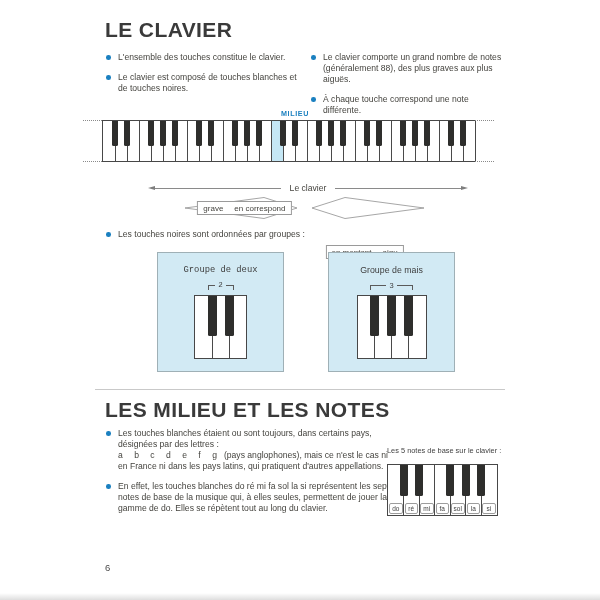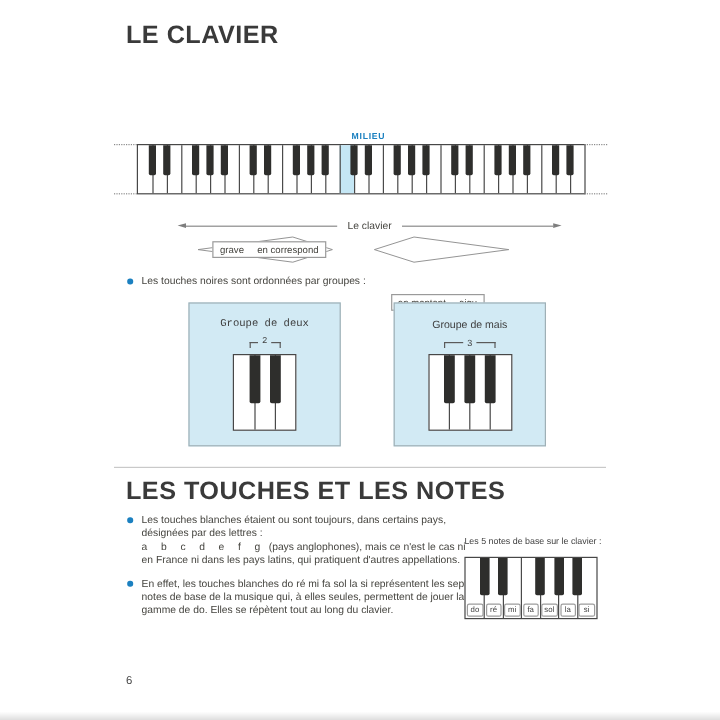--- a/index.html
+++ b/index.html
@@ -14,21 +14,21 @@
   .bcol{position:absolute;}
   #bcol-l1{left:105px;top:52px;width:196px;}
   #bcol-r1{left:310px;top:52px;width:199px;}
   .bullet{position:relative;padding-left:13px;margin-bottom:9px;
           font-size:8.6px;line-height:11px;color:#45443f;}
   .dot{position:absolute;left:1px;top:3px;width:4.6px;height:4.6px;border-radius:50%;
        background:#1b80c0;}
   .letters{word-spacing:9px;margin-right:7px;}
 
   
-  #fig{position:absolute;left:95px;top:109px;width:410px;height:64px;}
+  #fig{position:absolute;left:83px;top:109px;width:410px;height:64px;}
   .milieu{position:absolute;left:212px;top:0;transform:translateX(-50%);
           font-size:7.2px;font-weight:700;letter-spacing:0.6px;color:#1b80c0;}
   .kbd{position:relative;background:#fff;border:1px solid #474747;box-sizing:content-box;}
   #main-kbd{position:absolute;left:19px;top:11px;}
   .ksep{position:absolute;top:0;bottom:0;width:1px;background:#4a4a4a;}
   .bkey{position:absolute;top:0;background:#2e2e2c;border-radius:0 0 1.5px 1.5px;}
   .hl-key{position:absolute;top:0;bottom:0;background:#c5e7f5;}
   .klabel{position:absolute;bottom:1px;height:11px;background:#fff;border:1px solid #9c9c9c;
           border-radius:2px;font-size:6.5px;line-height:9.5px;text-align:center;
           color:#3f3f3f;box-sizing:border-box;}
@@ -40,21 +40,21 @@
   #span-arrow{position:absolute;left:148px;top:181px;width:320px;height:14px;
               display:flex;align-items:center;}
   .aline{flex:1;border-top:1px solid #8a8a8a;}
   .alabel{font-size:8.6px;color:#45443f;padding:0 9px;white-space:nowrap;}
   .ah{width:0;height:0;border-top:2.5px solid transparent;border-bottom:2.5px solid transparent;}
   .ah-l{border-right:7px solid #7e7e7e;}
   .ah-r{border-left:7px solid #7e7e7e;}
 
   
   .diamond{position:absolute;top:195px;width:114px;height:26px;}
-  #diam-l{left:164px;} #diam-r{left:311px;}
+  #diam-l{left:184px;} #diam-r{left:311px;}
   .diamond svg{position:absolute;left:0;top:0;}
   .dlabel{position:absolute;top:50%;transform:translate(-50%,-50%);
           background:#fff;border:1px solid #9a9a9a;padding:1.5px 5px;
           display:flex;gap:11px;white-space:nowrap;font-size:8px;color:#45443f;}
   #diam-l .dlabel{left:53%;} #diam-r .dlabel{left:47%;margin-top:44px;}
 
   #groups-intro{position:absolute;left:105px;top:229px;width:320px;}
 
   
   .gbox{position:absolute;top:252px;width:127px;height:120px;background:#d2eaf4;
@@ -80,21 +80,41 @@
   .bottom-shade{position:absolute;left:0;right:0;bottom:0;height:7px;
                 background:linear-gradient(to bottom,rgba(0,0,0,0),rgba(0,0,0,0.13));}
 </style>
 </head>
 <body>
 
 <div class="page">
 
   <div class="sec-title" id="title1">LE CLAVIER</div>
 
-
+  <div class="bcol" id="bcol-l1">
+    <div class="bullet">
+      <span class="dot"></span>
+      <span>L'ensemble des touches constitue le clavier.</span>
+    </div>
+    <div class="bullet">
+      <span class="dot"></span>
+      <span>Le clavier est composé de touches blanches et de touches noires.</span>
+    </div>
+  </div>
+
+  <div class="bcol" id="bcol-r1">
+    <div class="bullet">
+      <span class="dot"></span>
+      <span>Le clavier comporte un grand nombre de notes (généralement 88), des plus graves aux plus aiguës.</span>
+    </div>
+    <div class="bullet">
+      <span class="dot"></span>
+      <span>À chaque touche correspond une note différente.</span>
+    </div>
+  </div>
 
   <div id="fig">
     <div class="milieu">MILIEU</div>
     <div class="kbd" id="main-kbd" style="width: 372px; height: 40px;">
         <div class="hl-key" style="left: 168px; width: 12px;"></div>
         <div class="ksep" style="left: 11.5px;"></div>
         <div class="ksep" style="left: 23.5px;"></div>
         <div class="ksep" style="left: 35.5px;"></div>
         <div class="ksep" style="left: 47.5px;"></div>
         <div class="ksep" style="left: 59.5px;"></div>
@@ -214,21 +234,21 @@
         <div class="ksep" style="left: 33.5px;"></div>
         <div class="ksep" style="left: 50.5px;"></div>
         <div class="bkey" style="left: 12.5px; width: 9px; height: 40px;"></div>
         <div class="bkey" style="left: 29.5px; width: 9px; height: 40px;"></div>
         <div class="bkey" style="left: 46.5px; width: 9px; height: 40px;"></div>
       </div>
   </div>
 
   <div class="divider"></div>
 
-  <div class="sec-title" id="title2">LES TOUCHES ET LES NOTES</div>
+  <div class="sec-title" id="title2">LES MILIEU ET LES NOTES</div>
 
   <div class="bcol" id="bcol-s2">
     <div class="bullet">
       <span class="dot"></span>
       <span>Les touches blanches étaient ou sont toujours, dans certains pays, désignées par des lettres :</span>
       <br>
       <span class="letters">a b c d e f g</span><span>(pays anglophones), mais ce n'est le cas ni en France ni dans les pays latins, qui pratiquent d'autres appellations.</span>
     </div>
     <div class="bullet">
       <span class="dot"></span>

